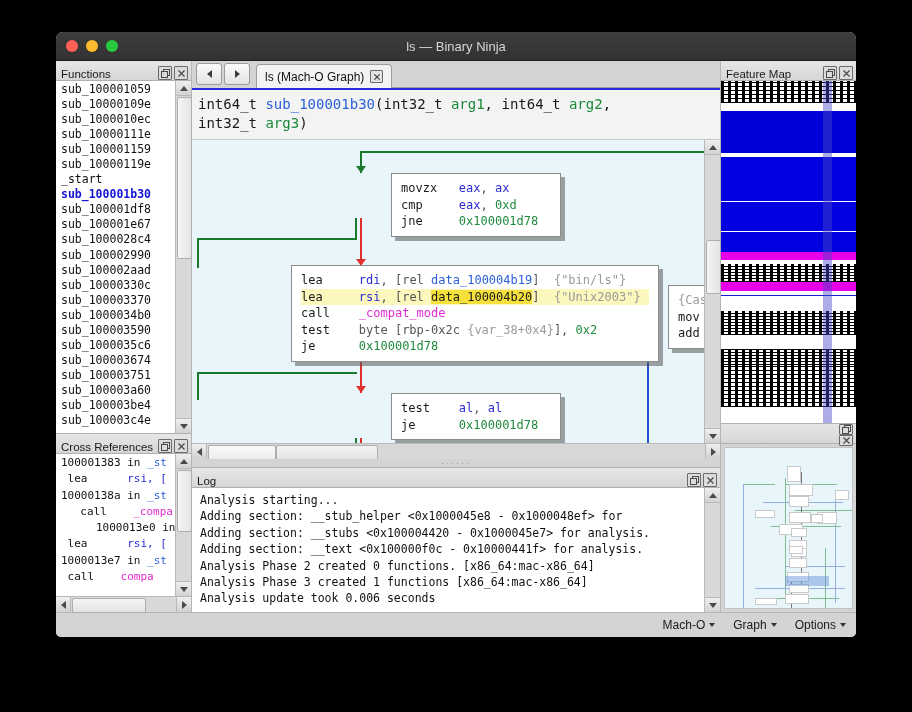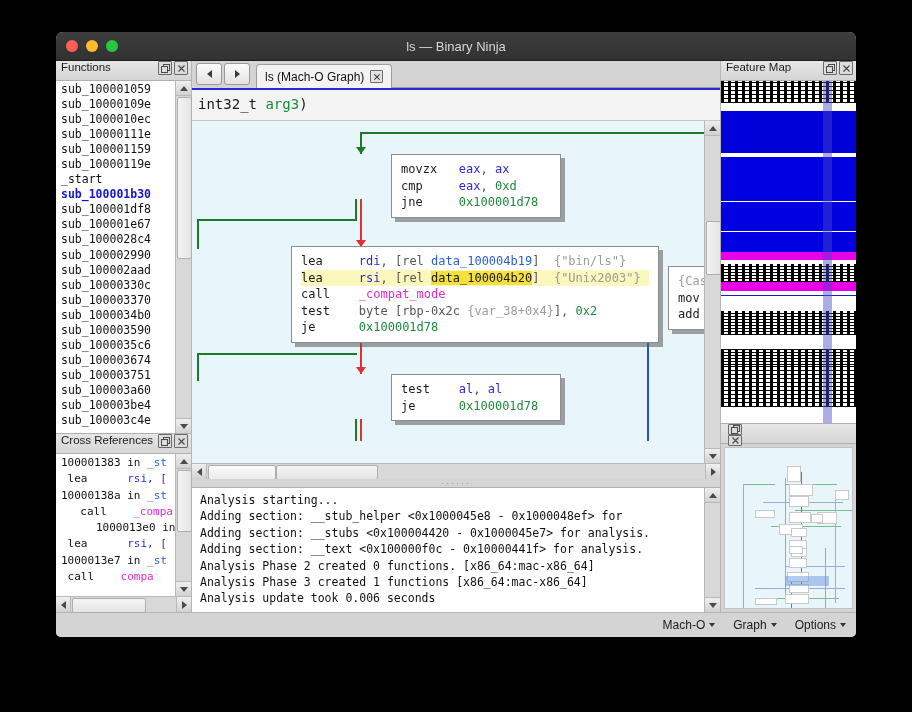--- a/index.html
+++ b/index.html
@@ -44,21 +44,21 @@
   .col-left { width: 135px; flex: 0 0 135px; display: flex; flex-direction: column;
               border-right: 1px solid #b5b5b5; }
   .col-mid  { flex: 1 1 auto; display: flex; flex-direction: column; min-width: 0; }
   .col-right{ width: 135px; flex: 0 0 135px; display: flex; flex-direction: column;
               border-left: 1px solid #b5b5b5; }
 
   .pane-header {
     height: 19px; flex: 0 0 19px;
     background: linear-gradient(#e6e6e6,#d6d6d6);
     border-bottom: 1px solid #b0b0b0;
-    display: flex; align-items: flex-start;
+    display: flex; align-items: flex-end;
     font-size: 11.5px; color: #1a1a1a;
     padding: 0 3px 0 5px;
   }
   .pane-header .ttl { flex: 1 1 auto; white-space: nowrap; overflow: hidden; }
   .hdr-btn {
     width: 12px; height: 12px; margin-left: 2px;
     border: 1px solid #6a6a6a; border-radius: 1px;
     display: flex; align-items: center; justify-content: center;
     font-size: 8px; line-height: 1; color: #4a4a4a;
     background: #dcdcdc;
@@ -345,20 +345,21 @@
           <span class="x">
             <svg width="8" height="8" viewBox="0 0 9 9">
                 <path d="M1.5 1.5 L7.5 7.5 M7.5 1.5 L1.5 7.5" stroke="#3c3c3c" stroke-width="1.2" fill="none"></path>
               </svg>
           </span>
         </div>
         <div class="tab-fill"></div>
       </div>
 
       <div class="sig">
+        <div id="sig1"><span class="c-mnem">int64_t </span><span class="c-blue">sub_100001b30</span><span class="c-mnem">(</span><span class="c-mnem">int32_t </span><span class="c-green">arg1</span><span class="c-mnem">, </span><span class="c-mnem">int64_t </span><span class="c-green">arg2</span><span class="c-mnem">,</span></div>
         <div id="sig2"><span class="c-mnem">    int32_t </span><span class="c-green">arg3</span><span class="c-mnem">)</span></div>
       </div>
 
       <div class="graphwrap">
         <div class="graphrow">
           <div class="graph" id="graph">
 
           <div class="edge" style="left: 168px; top: 11px; width: 360px; height: 2px;"></div>
               <div class="edge" style="left: 168px; top: 11px; width: 2px; height: 22px;"></div>
               <div class="arrow green" style="left: 164px; top: 26px;"></div>
@@ -399,20 +400,34 @@
           <div class="hsb-arrow r">
               <i></i>
             </div>
         </div>
         <div style="height:8px;position:relative;background:#d4d4d4;">
           <div class="dots-h" style="top:2px;">······</div>
         </div>
       </div>
 
       <div class="logpane">
+        <div class="pane-header">
+          <span class="ttl">Log</span>
+          <span class="hdr-btn">
+            <svg width="9" height="9" viewBox="0 0 9 9">
+                <rect x="2.5" y="0.5" width="6" height="6" fill="none" stroke="#4a4a4a"></rect>
+                <rect x="0.5" y="2.5" width="6" height="6" fill="#dcdcdc" stroke="#4a4a4a"></rect>
+              </svg>
+          </span>
+          <span class="hdr-btn">
+            <svg width="9" height="9" viewBox="0 0 9 9">
+                <path d="M1.5 1.5 L7.5 7.5 M7.5 1.5 L1.5 7.5" stroke="#4a4a4a" stroke-width="1.2" fill="none"></path>
+              </svg>
+          </span>
+        </div>
         <div class="logbody">
           <div class="logtext" id="logtext"><div>Analysis starting...</div><div>Adding section: __stub_helper &lt;0x1000045e8 - 0x1000048ef&gt; for</div><div>Adding section: __stubs &lt;0x100004420 - 0x1000045e7&gt; for analysis.</div><div>Adding section: __text &lt;0x100000f0c - 0x10000441f&gt; for analysis.</div><div>Analysis Phase 2 created 0 functions. [x86_64:mac-x86_64]</div><div>Analysis Phase 3 created 1 functions [x86_64:mac-x86_64]</div><div>Analysis update took 0.006 seconds</div></div>
           <div class="vscroll">
             <div class="sb-arrow top">
                 <i></i>
               </div>
             <div style="flex:1 1 auto"></div>
             <div class="sb-arrow bot">
                 <i></i>
               </div>

